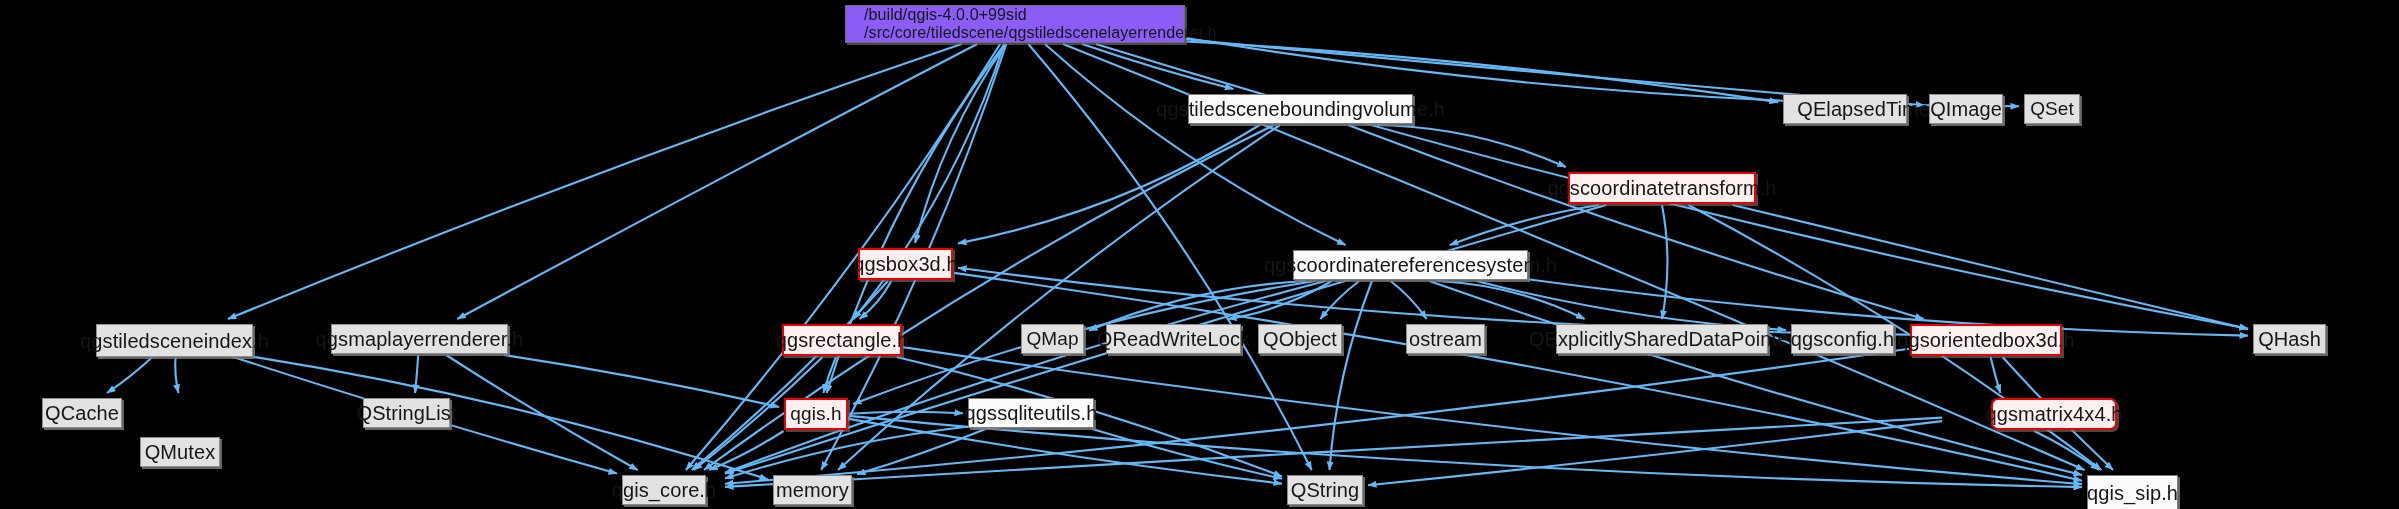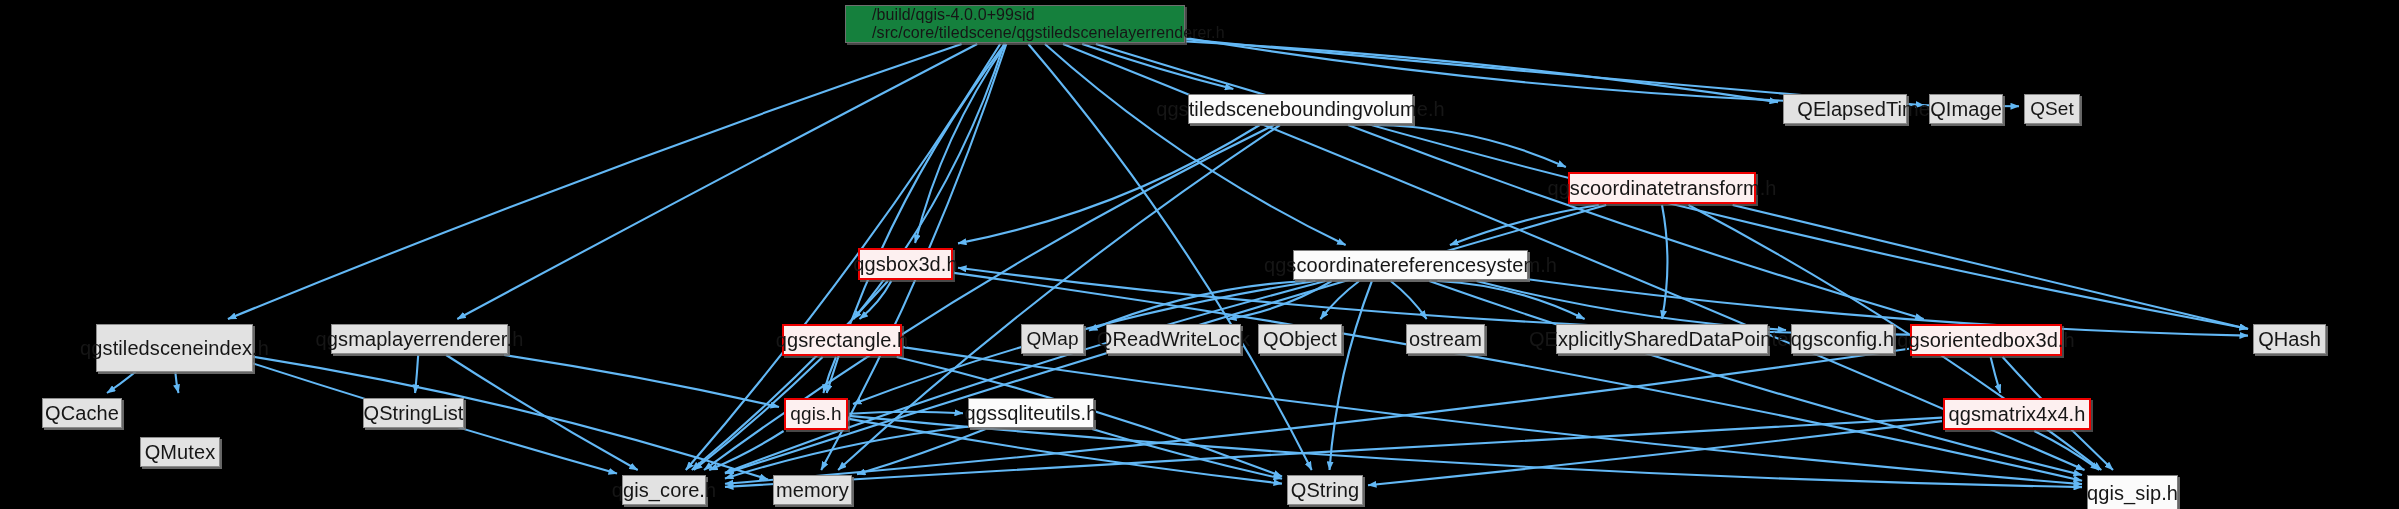--- a/index.html
+++ b/index.html
@@ -32,25 +32,25 @@
     background: #dcdcdc;
     border: 1px solid #9a9a9a;
     box-shadow: 2px 2px 0 rgba(120,120,120,0.85);
     color: #161616;
     font-size: 20px;
     line-height: 1.1;
     letter-spacing: 0.1px;
     z-index: 5;
   }
   .node.root {
-    background: #15803d;
+    background: #8b5cf6;
     border: 1px solid #6f6f6f;
     flex-direction: column;
     align-items: flex-start;
-    padding: 3px 10px 4px 26px;
+    padding: 3px 10px 4px 18px;
     box-shadow: 2px 2px 0 rgba(120,120,120,0.6);
   }
   .node.root .line { display: block; }
   .node.plain {
     background: #e2e2e2;
     border: 1px solid #8d8d8d;
   }
   .node.white {
     background: #fbfbfb;
     border: 1px solid #7d7d7d;
@@ -159,21 +159,21 @@
       </div>
       <div class="node redbox" style="left: 1568px; top: 172px; width: 188px; height: 32px; align-items: center;">
         <span>qgscoordinatetransform.h</span>
       </div>
       <div class="node redbox" style="left: 858px; top: 248px; width: 95px; height: 32px;">
         <span>qgsbox3d.h</span>
       </div>
       <div class="node white" style="left: 1258px; top: 250px; width: 235px; height: 30px; margin-left: 35px;">
         <span>qgscoordinatereferencesystem.h</span>
       </div>
-      <div class="node plain" style="left: 96px; top: 324px; width: 157px; height: 48px;">
+      <div class="node plain" style="left: 96px; top: 324px; width: 157px; height: 33px;">
         <span>qgstiledsceneindex.h</span>
       </div>
       <div class="node plain" style="left: 331px; top: 324px; width: 177px; height: 30px;">
         <span>qgsmaplayerrenderer.h</span>
       </div>
       <div class="node redbox" style="left: 782px; top: 324px; width: 120px; height: 32px;">
         <span>qgsrectangle.h</span>
       </div>
       <div class="node plain" style="left: 1021px; top: 324px; width: 63px; height: 30px; font-size: 19px;">
         <span>QMap</span>
@@ -198,30 +198,30 @@
       </div>
       <div class="node plain" style="left: 2253px; top: 324px; width: 73px; height: 30px;">
         <span>QHash</span>
       </div>
       <div class="node plain" style="left: 42px; top: 398px; width: 80px; height: 30px;">
         <span>QCache</span>
       </div>
       <div class="node plain" style="left: 140px; top: 398px; width: 80px; height: 30px; margin-top: 39px;">
         <span>QMutex</span>
       </div>
-      <div class="node plain" style="left: 363px; top: 398px; width: 101px; height: 30px;">
+      <div class="node plain" style="left: 363px; top: 398px; width: 87px; height: 30px;">
         <span>QStringList</span>
       </div>
       <div class="node redbox" style="left: 784px; top: 398px; width: 64px; height: 32px; font-size: 19px;">
         <span>qgis.h</span>
       </div>
       <div class="node white" style="left: 968px; top: 398px; width: 126px; height: 30px;">
         <span>qgssqliteutils.h</span>
       </div>
-      <div class="node redbox" style="left: 1943px; top: 398px; width: 148px; height: 32px;">
+      <div class="node redbox" style="left: 1991px; top: 398px; width: 126px; height: 32px; border-radius: 7px;">
         <span>qgsmatrix4x4.h</span>
       </div>
       <div class="node plain" style="left: 622px; top: 475px; width: 84px; height: 30px;">
         <span>qgis_core.h</span>
       </div>
       <div class="node plain" style="left: 773px; top: 475px; width: 79px; height: 30px;">
         <span>memory</span>
       </div>
       <div class="node plain" style="left: 1287px; top: 475px; width: 76px; height: 30px;">
         <span>QString</span>

